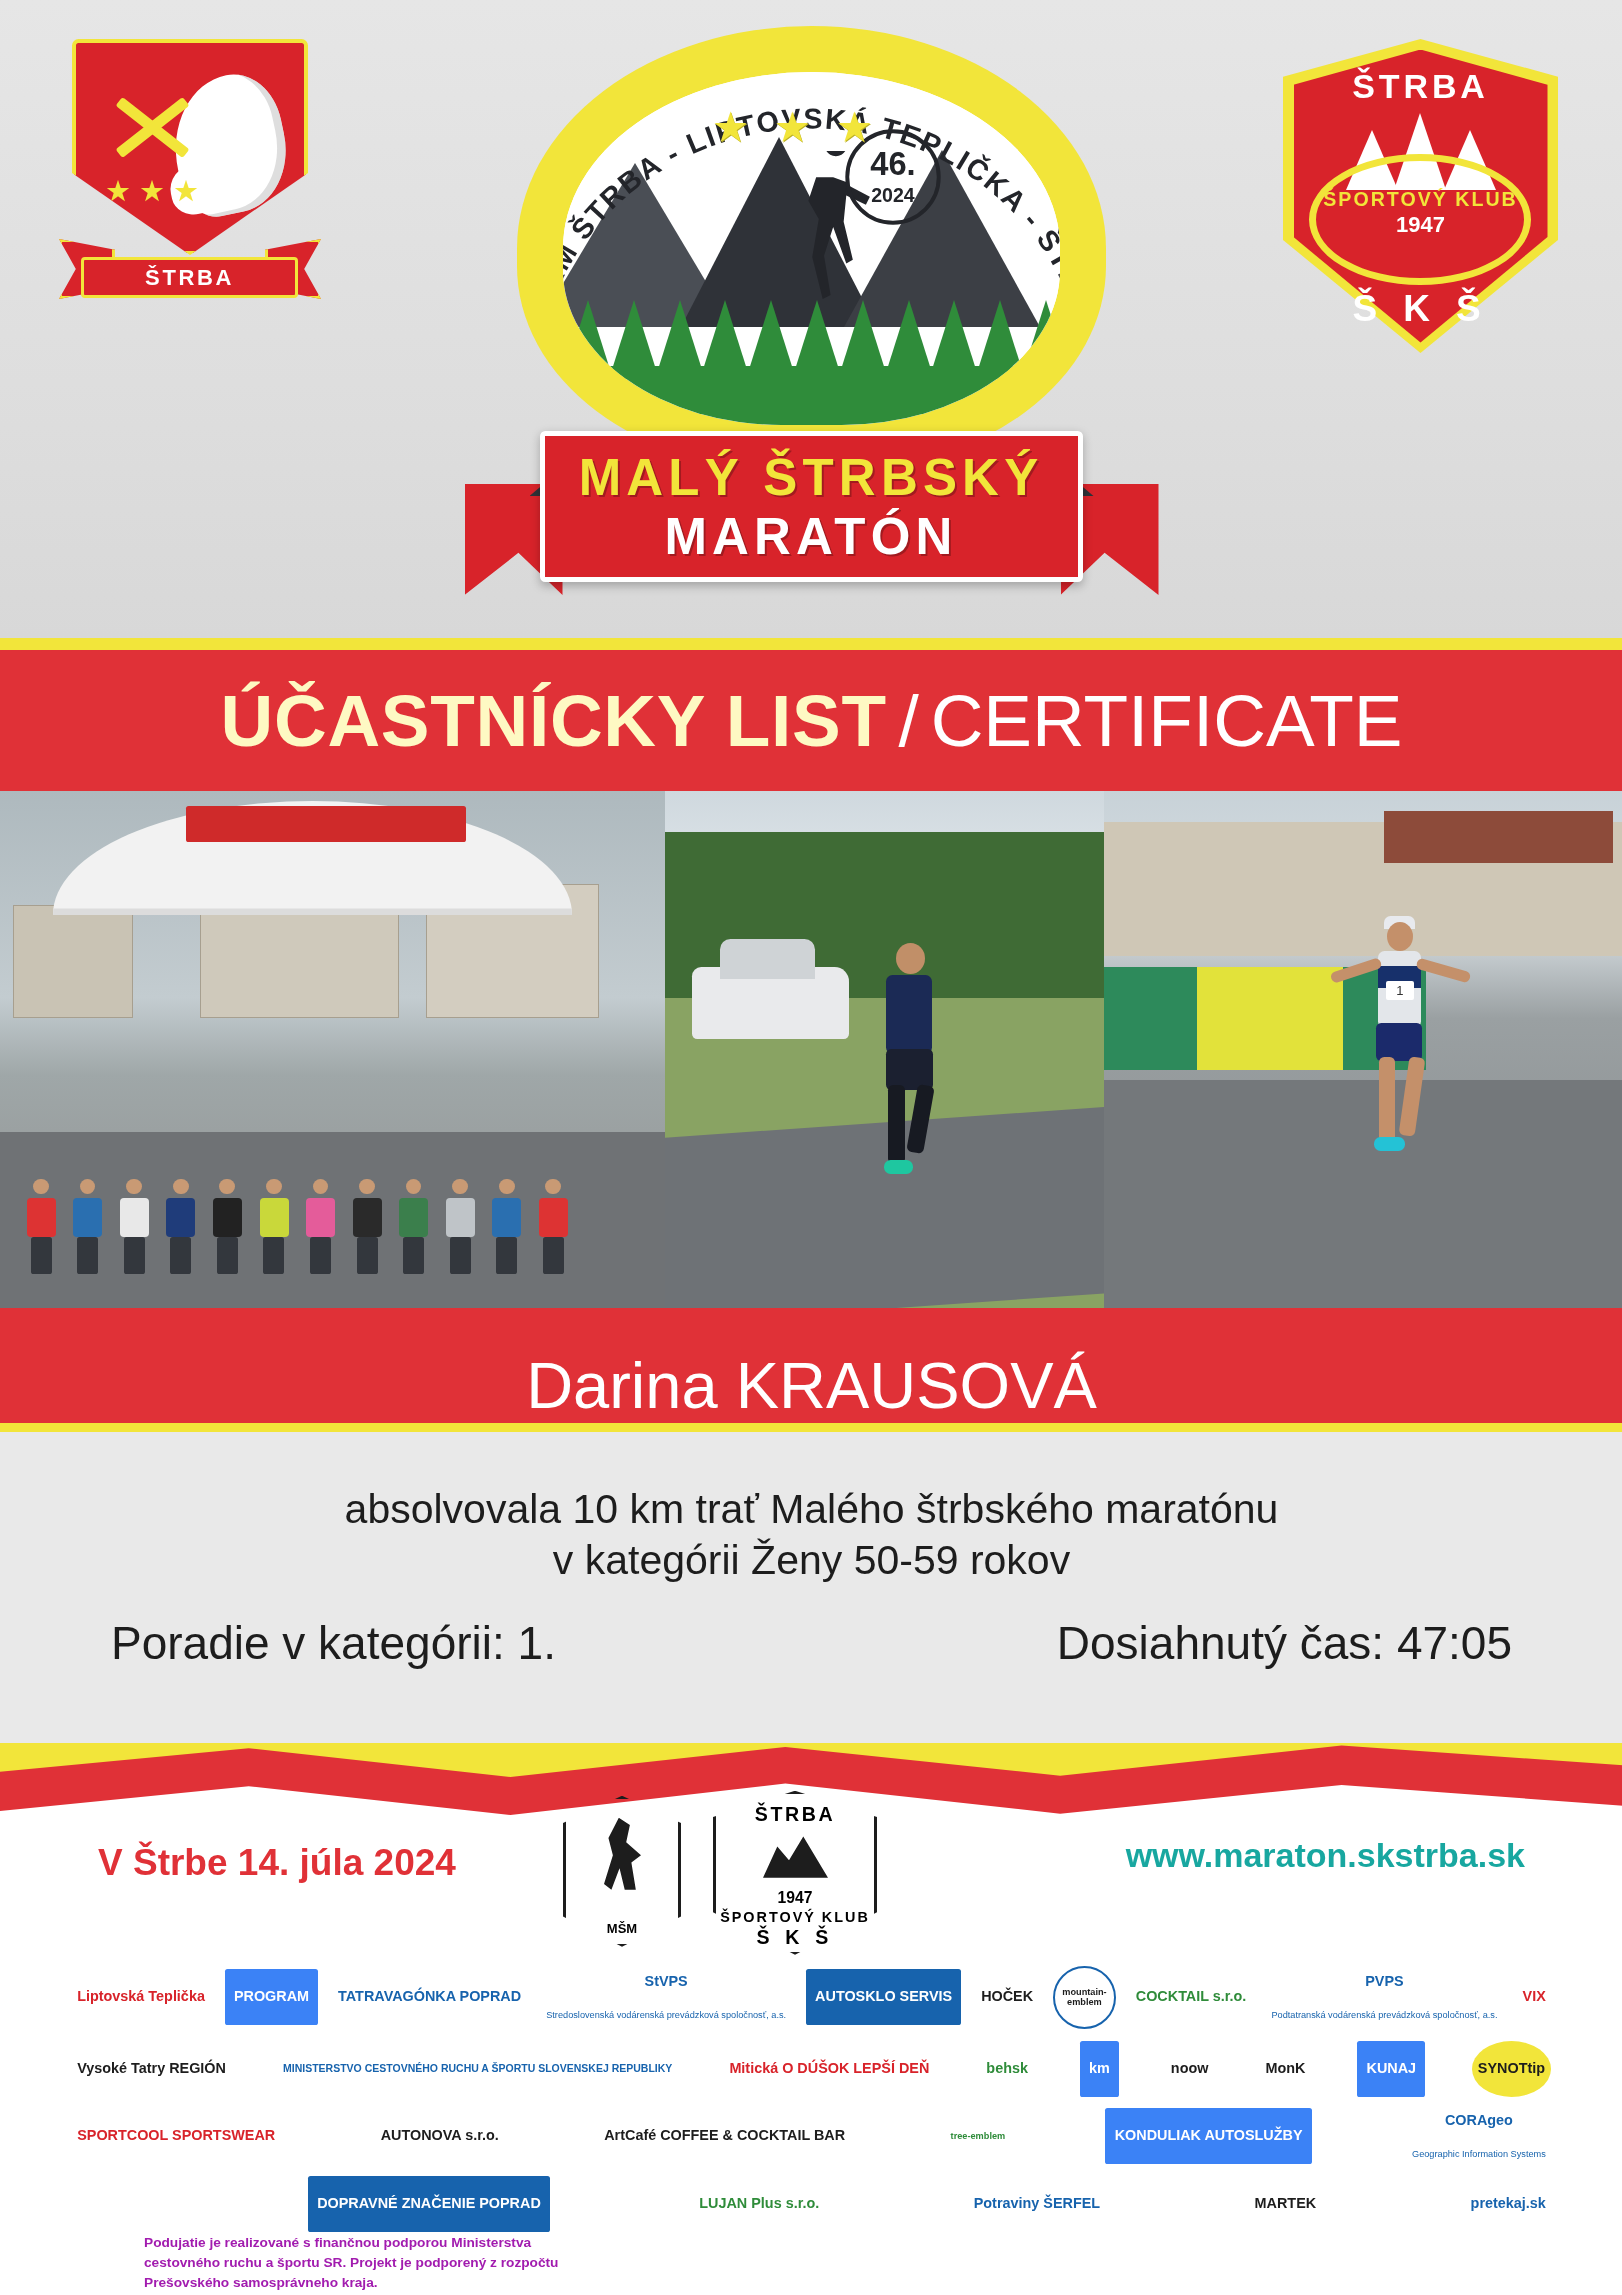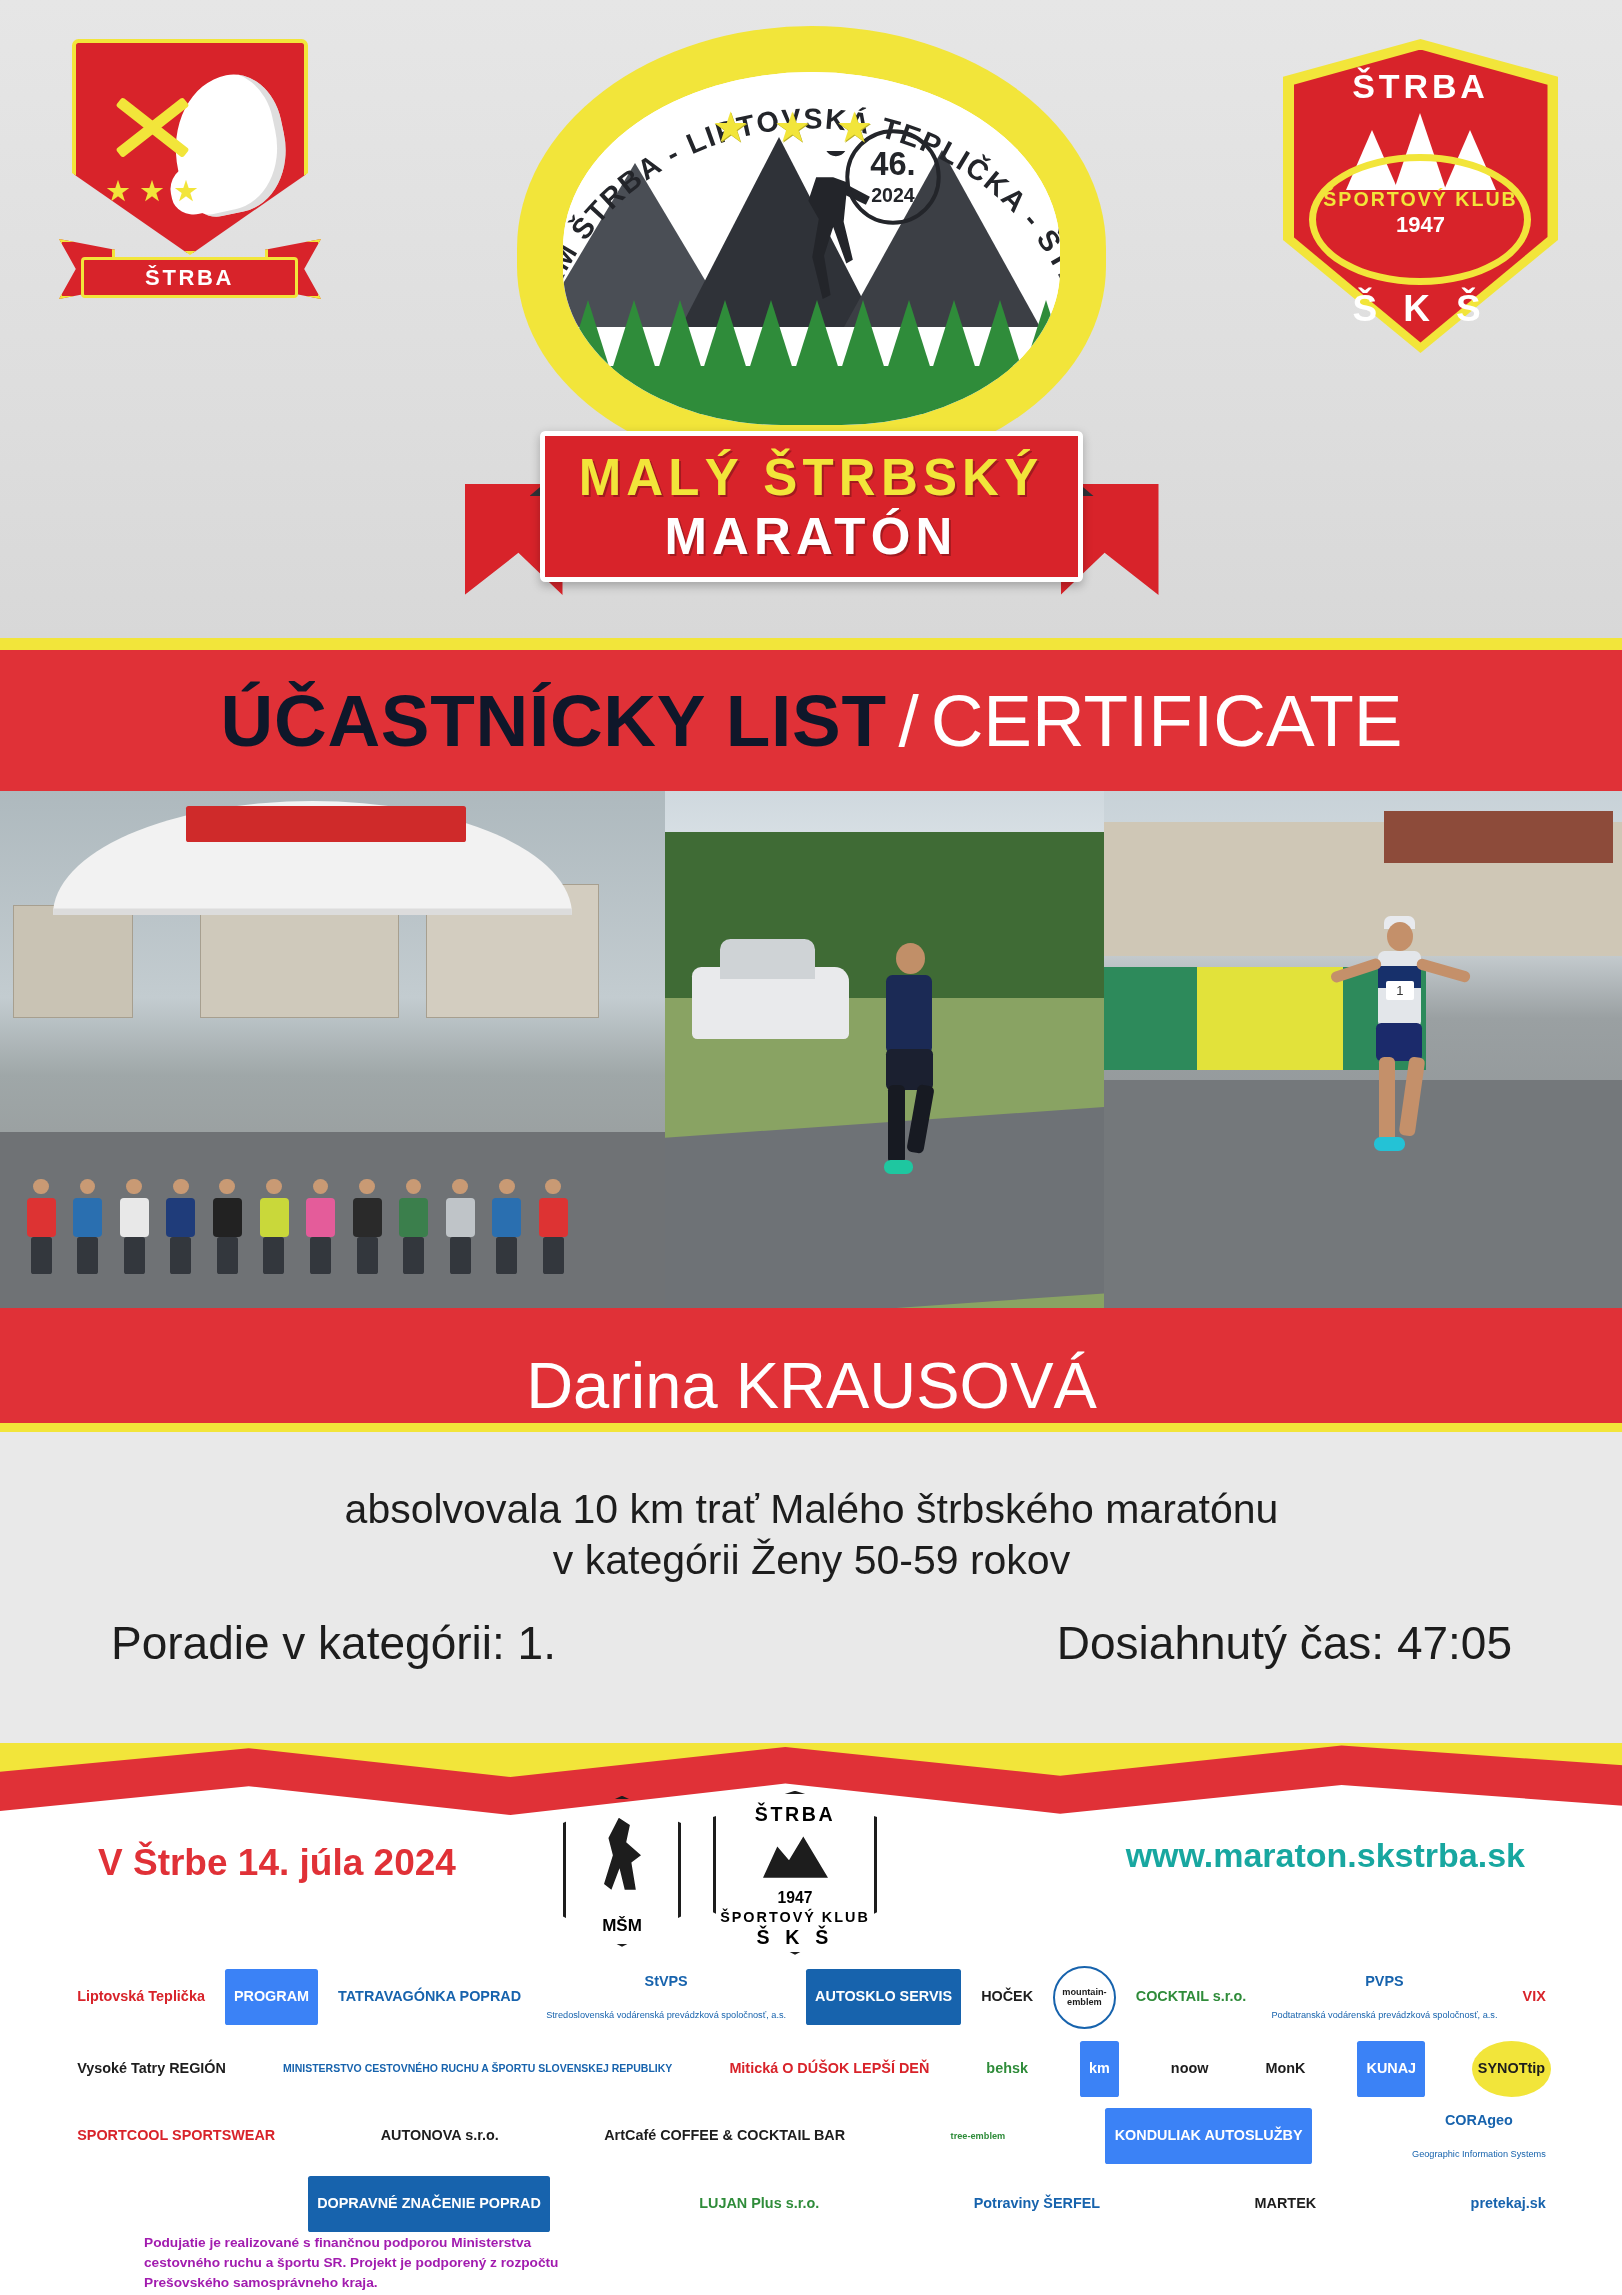--- a/index.html
+++ b/index.html
@@ -192,21 +192,21 @@
   }
   .ev-ribbon .fold-dk-l{ left: 65px; clip-path: polygon(0 100%,100% 0,100% 100%); }
   .ev-ribbon .fold-dk-r{ right: 65px; clip-path: polygon(0 0,100% 100%,0 100%); }
 
   
   .yellow-rule { height: 11.8px; background: #f2e53a; }
   .title-bar {
     background: #e03137; height: 141px;
     display: flex; align-items: center; justify-content: center;
   }
-  .title-bar .t1 { color:#0f172a; font-weight: bold; font-size: 73px; letter-spacing: 0.7px;}
+  .title-bar .t1 { color:#fef9c3; font-weight: bold; font-size: 73px; letter-spacing: 0.7px;}
   .title-bar .sep { color:#fff; font-size: 73px; margin: 0 11.8px; font-weight: 300;}
   .title-bar .t2 { color:#fff; font-weight: 300; font-size: 73px; }
 
   
   .photos { display: flex; height: 517px; }
   .photo { position: relative; overflow: hidden; }
   .photo.p1 { width: 41%; background: #7d8a8f; }
   .photo.p2 { width: 27%; background: #59744a; }
   .photo.p3 { width: 32%; background: #8d8d8d; }
 
@@ -295,21 +295,21 @@
     position: absolute; left: 98px; top: 98px;
     color: #e03137; font-weight: bold; font-size: 37px;
   }
   .f-msm {
     position: absolute; left: 563px; top: 52px; width: 118px; height: 151px;
   }
   .f-msm .oval {
     position:absolute; inset:0; border:3.3px solid #1d1d1d;
     clip-path: polygon(50% 0,100% 18%,100% 80%,50% 100%,0 80%,0 18%);
   }
-  .f-msm .lbl { position:absolute; bottom:10.5px; left:0; width:100%; text-align:center; font-weight:bold; font-size:17px;}
+  .f-msm .lbl { position:absolute; bottom:10.5px; left:0; width:100%; text-align:center; font-weight:bold; font-size:13px;}
   .f-msm .fig { position:absolute; left:41px; top:22px; width:37px; height:72px; background:#1d1d1d;
     clip-path: polygon(40% 0,70% 10%,60% 34%,100% 52%,74% 62%,86% 100%,56% 100%,42% 70%,20% 100%,0 92%,24% 52%,12% 28%); }
   .f-sks {
     position: absolute; left: 713px; top: 47px; width: 164px; height: 164px;
   }
   .f-sks .hex { position:absolute; inset:0; border:3.3px solid #1d1d1d;
     clip-path: polygon(50% 0,100% 16%,100% 74%,50% 100%,0 74%,0 16%); }
   .f-sks .t { position:absolute; top:11.8px; left:0; width:100%; text-align:center; font-weight:bold; font-size:19.6px; letter-spacing:2.6px;}
   .f-sks .y { position:absolute; top:98px; left:0; width:100%; text-align:center; font-weight:bold; font-size:15.7px;}
   .f-sks .b { position:absolute; top:118px; left:0; width:100%; text-align:center; font-weight:bold; font-size:14.4px; letter-spacing:2px;}

